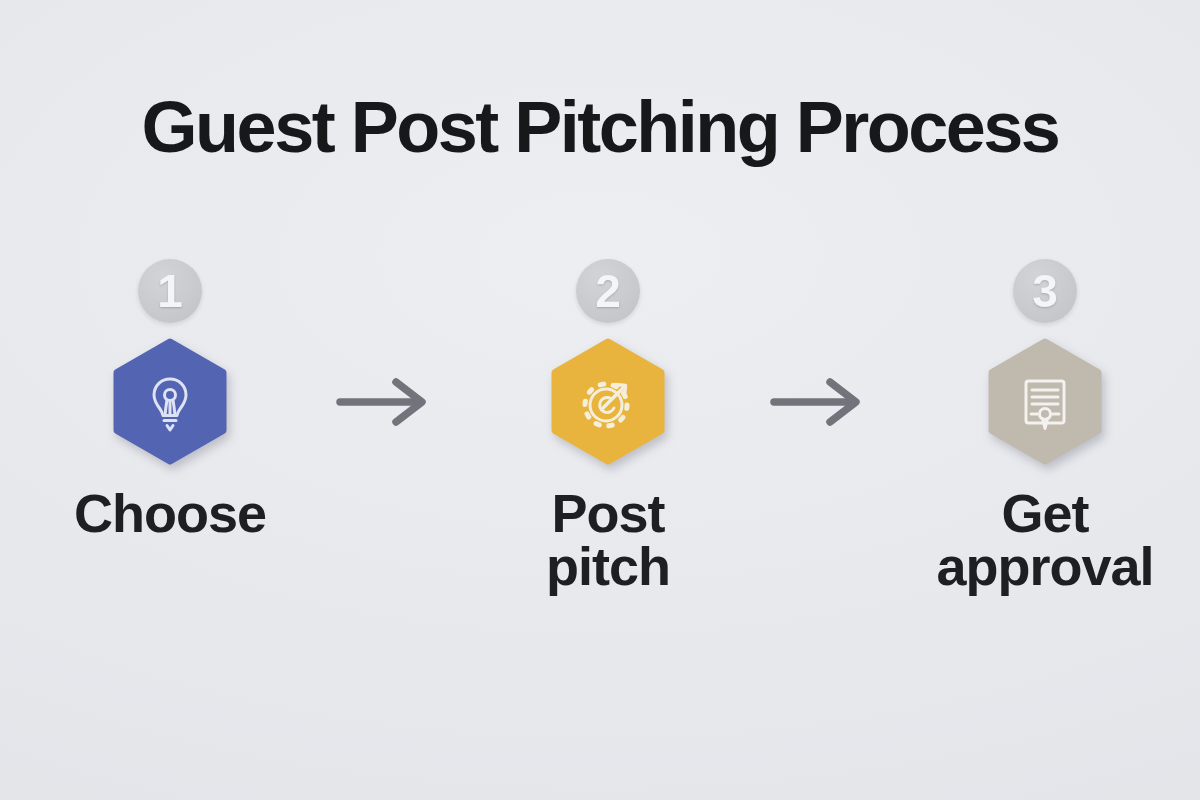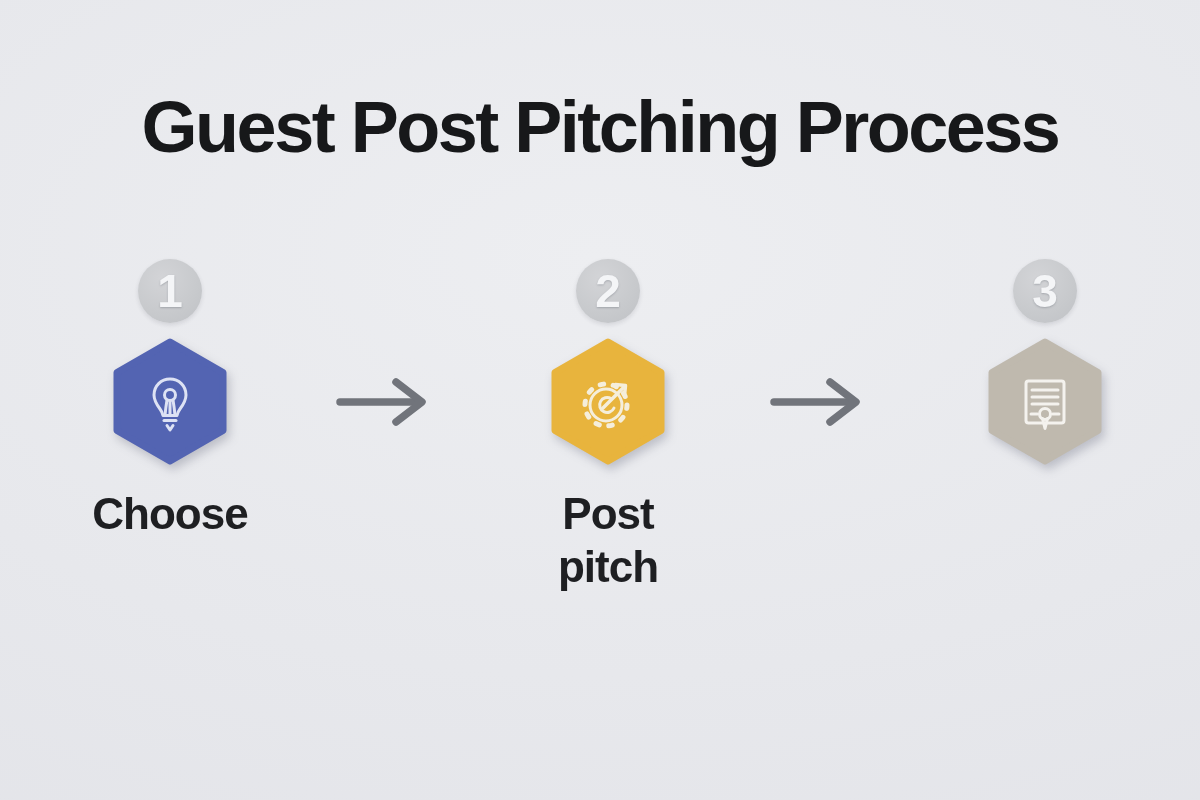--- a/index.html
+++ b/index.html
@@ -40,21 +40,21 @@
   .hex-wrap { position: relative; margin-top: 15px; width: 114px; height: 127px; }
   .hex-svg { position: absolute; inset: 0; filter: drop-shadow(3px 5px 5px rgba(55,60,85,0.25)); }
   .step-icon {
     position: absolute; left: 50%; top: 50%;
     width: 64px; height: 64px;
     transform: translate(-50%, -50%);
   }
   .label {
     margin-top: 22px;
     text-align: center;
-    font-size: 44px; font-weight: bold; letter-spacing: -1px;
+    font-size: 54px; font-weight: bold; letter-spacing: -1px;
     line-height: 53px; color: #1e1f22;
   }
   .arrow { position: absolute; top: 372px; width: 100px; height: 60px; }
   .arrow-1 { left: 335px; }
   .arrow-2 { left: 769px; }
 </style>
 </head>
 <body>
 
 <div class="canvas">
@@ -142,15 +142,19 @@
           <path d="M19 20 H45"></path>
           <path d="M19 27 H45"></path>
           <path d="M19 34 H45"></path>
           <path d="M18 44 H24.5"></path>
           <path d="M39.5 44 H46"></path>
           <circle cx="32" cy="44" r="5.5"></circle>
           <path d="M29.5 48.5 L32 58.5 L34.5 48.5"></path>
         </g>
       </svg>
     </div>
+    <div class="label">
+      <div>Get</div>
+      <div>approval</div>
+    </div>
   </div>
 
 </div>
 
 </body></html>

